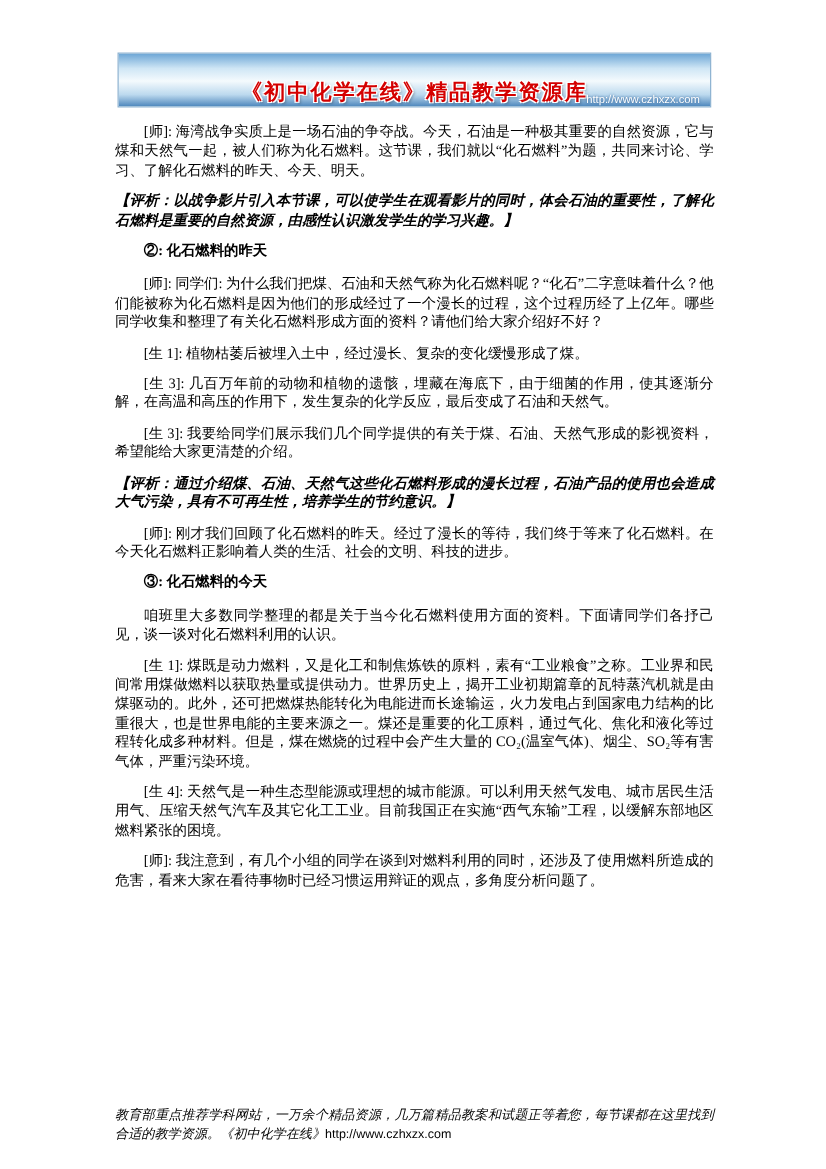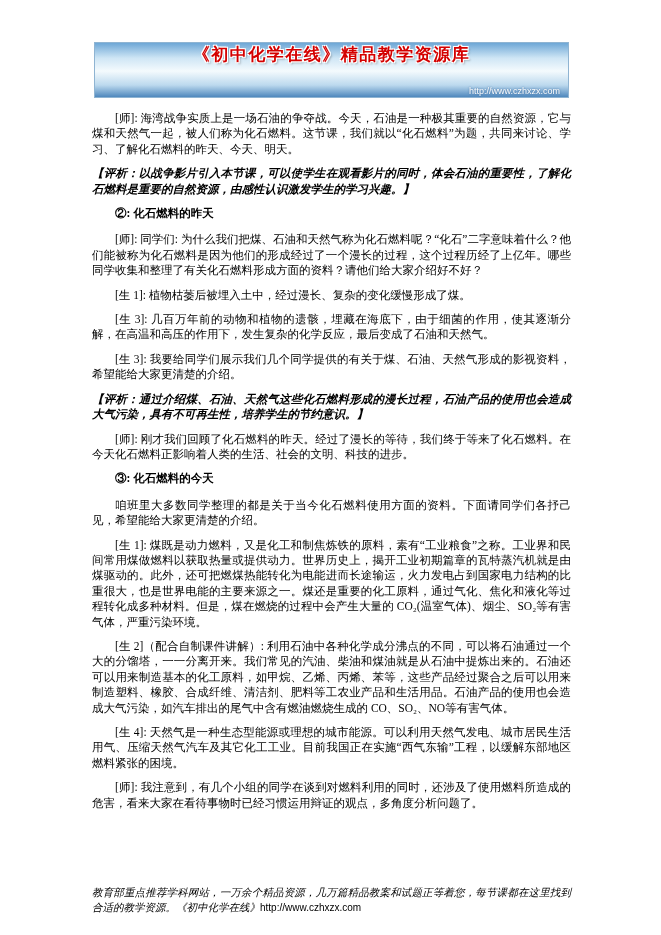--- a/index.html
+++ b/index.html
@@ -12,26 +12,26 @@
     background: #ffffff;
     padding: 42px 90px 20px 92px;
     font-family: "Liberation Serif", "DejaVu Serif", serif;
     color: #000000;
     display: flex;
     flex-direction: column;
     overflow: hidden;
   }
   .banner {
     position: relative;
-    height: 56px;
+    height: 44px;
     margin: 0 2px 13px 2px;
     background: linear-gradient(180deg, #6ea7d6 0%, #cfe6f5 28%, #f4fafd 52%, #bcd9ee 78%, #4f88bd 100%);
     border: 1px solid #8fb4d2;
     display: flex;
-    align-items: flex-start;
+    align-items: flex-end;
     justify-content: center;
   }
   .banner-title {
     font-size: 17px;
     font-weight: bold;
     color: #d40000;
     letter-spacing: 1.5px;
     text-shadow: 1px 1px 0 #ffffff, -1px -1px 0 #ffffff, 1px -1px 0 #ffffff, -1px 1px 0 #ffffff, 2px 2px 2px rgba(0,0,0,0.25);
     white-space: nowrap;
   }
@@ -86,23 +86,22 @@
     <p class="para">[师]: 海湾战争实质上是一场石油的争夺战。今天，石油是一种极其重要的自然资源，它与煤和天然气一起，被人们称为化石燃料。这节课，我们就以“化石燃料”为题，共同来讨论、学习、了解化石燃料的昨天、今天、明天。</p>
     <p class="para comment">【评析：以战争影片引入本节课，可以使学生在观看影片的同时，体会石油的重要性，了解化石燃料是重要的自然资源，由感性认识激发学生的学习兴趣。】</p>
     <p class="para heading">②: 化石燃料的昨天</p>
     <p class="para">[师]: 同学们: 为什么我们把煤、石油和天然气称为化石燃料呢？“化石”二字意味着什么？他们能被称为化石燃料是因为他们的形成经过了一个漫长的过程，这个过程历经了上亿年。哪些同学收集和整理了有关化石燃料形成方面的资料？请他们给大家介绍好不好？</p>
     <p class="para">[生 1]: 植物枯萎后被埋入土中，经过漫长、复杂的变化缓慢形成了煤。</p>
     <p class="para">[生 3]: 几百万年前的动物和植物的遗骸，埋藏在海底下，由于细菌的作用，使其逐渐分解，在高温和高压的作用下，发生复杂的化学反应，最后变成了石油和天然气。</p>
     <p class="para">[生 3]: 我要给同学们展示我们几个同学提供的有关于煤、石油、天然气形成的影视资料，希望能给大家更清楚的介绍。</p>
     <p class="para comment">【评析：通过介绍煤、石油、天然气这些化石燃料形成的漫长过程，石油产品的使用也会造成大气污染，具有不可再生性，培养学生的节约意识。】</p>
     <p class="para">[师]: 刚才我们回顾了化石燃料的昨天。经过了漫长的等待，我们终于等来了化石燃料。在今天化石燃料正影响着人类的生活、社会的文明、科技的进步。</p>
     <p class="para heading">③: 化石燃料的今天</p>
-    <p class="para">咱班里大多数同学整理的都是关于当今化石燃料使用方面的资料。下面请同学们各抒己见，希望能给大家更清楚的介绍。</p>
+    <p class="para">咱班里大多数同学整理的都是关于当今化石燃料使用方面的资料。下面请同学们各抒己见，谈一谈对化石燃料利用的认识。</p>
     <p class="para">[生 1]: 煤既是动力燃料，又是化工和制焦炼铁的原料，素有“工业粮食”之称。工业界和民间常用煤做燃料以获取热量或提供动力。世界历史上，揭开工业初期篇章的瓦特蒸汽机就是由煤驱动的。此外，还可把燃煤热能转化为电能进而长途输运，火力发电占到国家电力结构的比重很大，也是世界电能的主要来源之一。煤还是重要的化工原料，通过气化、焦化和液化等过程转化成多种材料。但是，煤在燃烧的过程中会产生大量的 CO₂(温室气体)、烟尘、SO₂等有害气体，严重污染环境。</p>
-    <p class="para">[生 2]（配合自制课件讲解）: 利用石油中各种化学成分沸点的不同，可以将石油通过一个大的分馏塔，一一分离开来。我们常见的汽油、柴油和煤油就是从石油中提炼出来的。石油还可以用来制造基本的化工原料，如甲烷、乙烯、丙烯、苯等，这些产品经过聚合之后可以用来制造塑料、橡胶、合成纤维、清洁剂、肥料等工农业产品和生活用品。石油产品的使用也会造成大气污染，如汽车排出的尾气中含有燃油燃烧生成的 CO、SO₂、NO等有害气体。</p>
     <p class="para">[生 4]: 天然气是一种生态型能源或理想的城市能源。可以利用天然气发电、城市居民生活用气、压缩天然气汽车及其它化工工业。目前我国正在实施“西气东输”工程，以缓解东部地区燃料紧张的困境。</p>
     <p class="para">[师]: 我注意到，有几个小组的同学在谈到对燃料利用的同时，还涉及了使用燃料所造成的危害，看来大家在看待事物时已经习惯运用辩证的观点，多角度分析问题了。</p>
   </div>
 
   <div class="footer">
     <span>教育部重点推荐学科网站，一万余个精品资源，几万篇精品教案和试题正等着您，每节课都在这里找到合适的教学资源。</span><span class="site">《初中化学在线》</span><span class="url">http://www.czhxzx.com</span>
   </div>
 
 </div>
 

